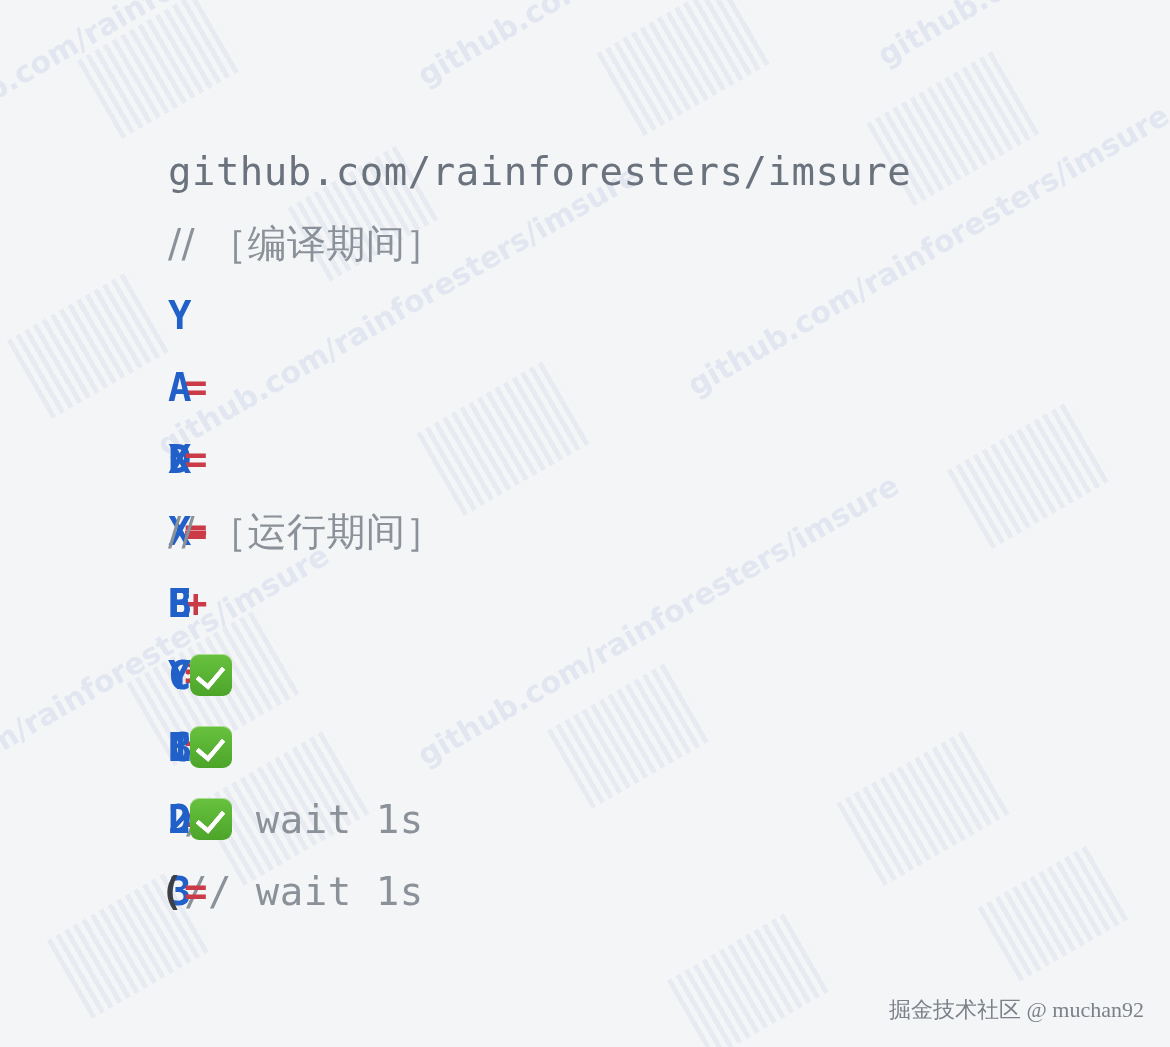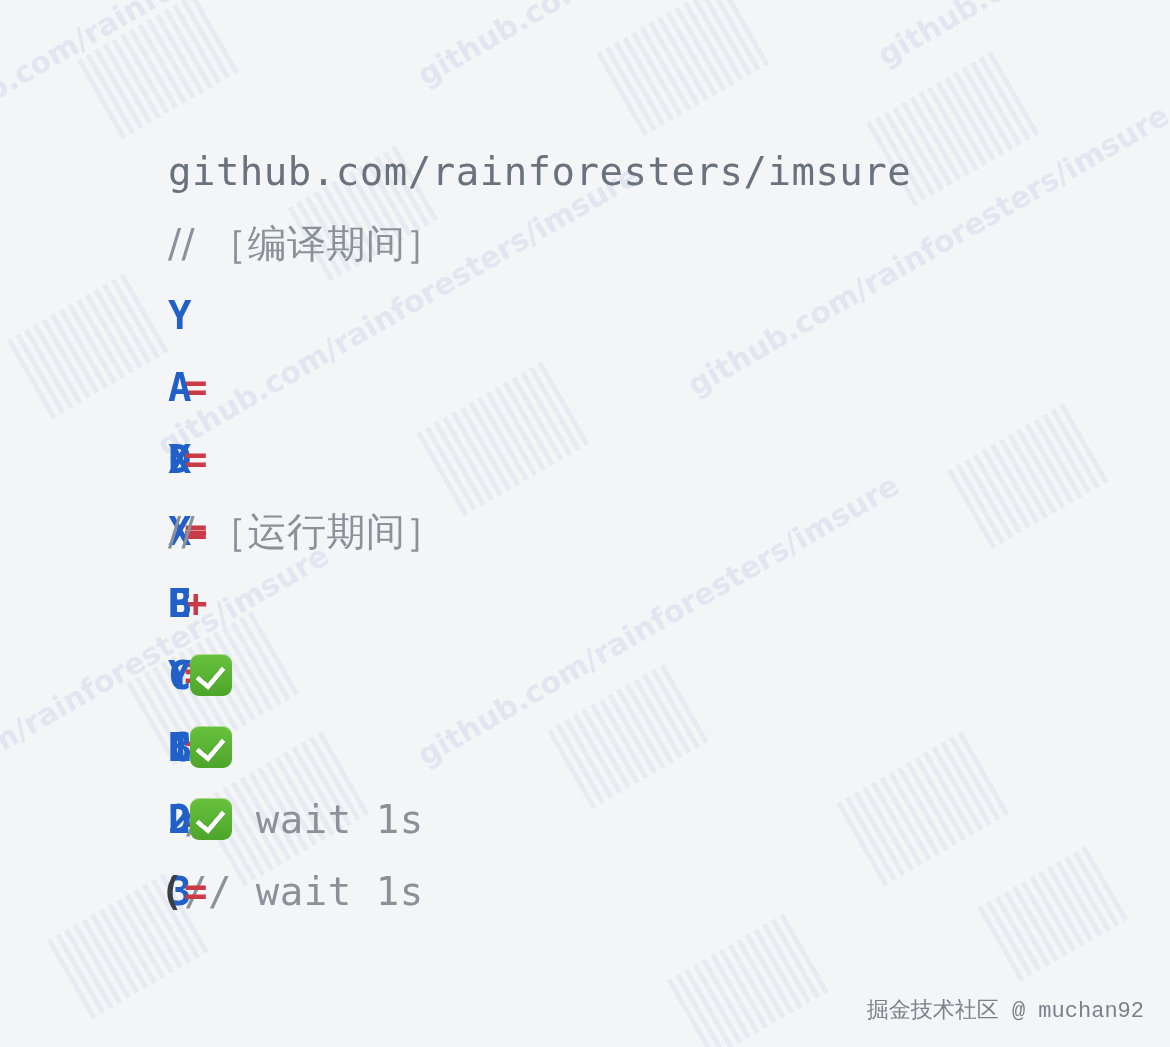--- a/index.html
+++ b/index.html
@@ -91,21 +91,21 @@
     border-width: 0 5px 5px 0;
     transform: rotate(40deg);
     border-radius: 1px;
   }
 
   
   #footer-credit {
     position: absolute;
     right: 26px;
     bottom: 22px;
-    font-family: Liberation Mono, monospace;
+    font-family: Liberation Serif, serif;
     font-size: 22px;
     color: #7b8189;
     white-space: nowrap;
     z-index: 3;
   }
 </style>
 </head>
 <body>
 
 <div id="watermark-layer">

